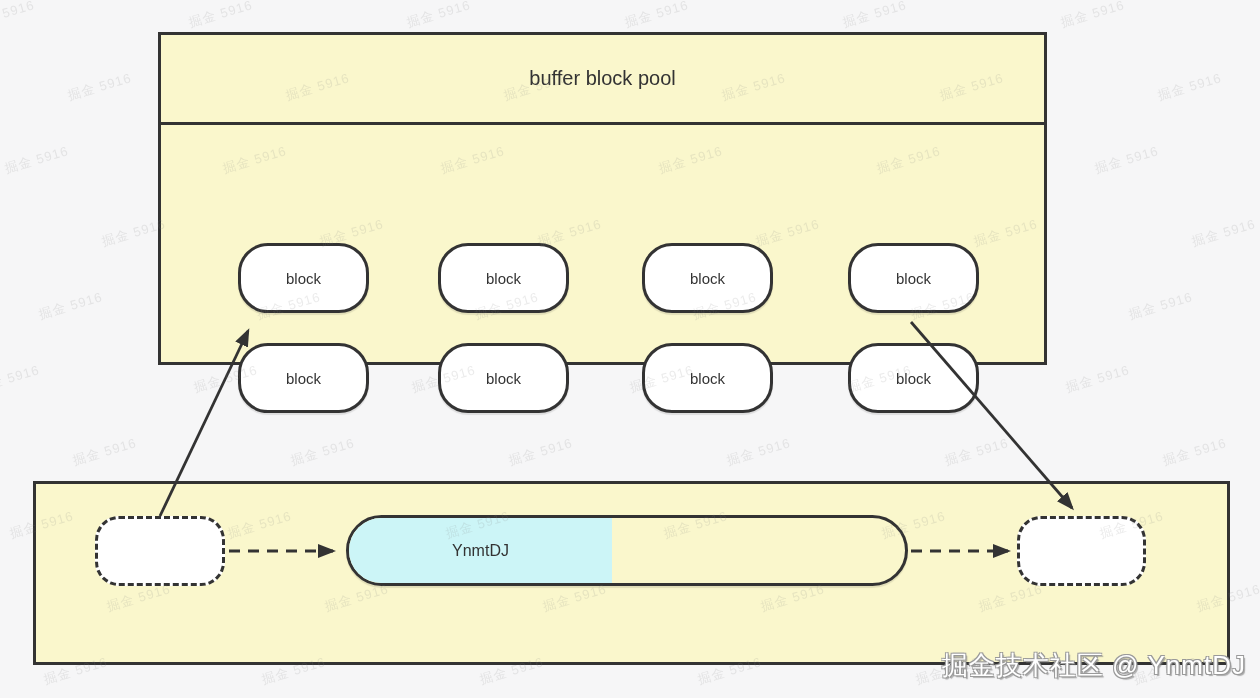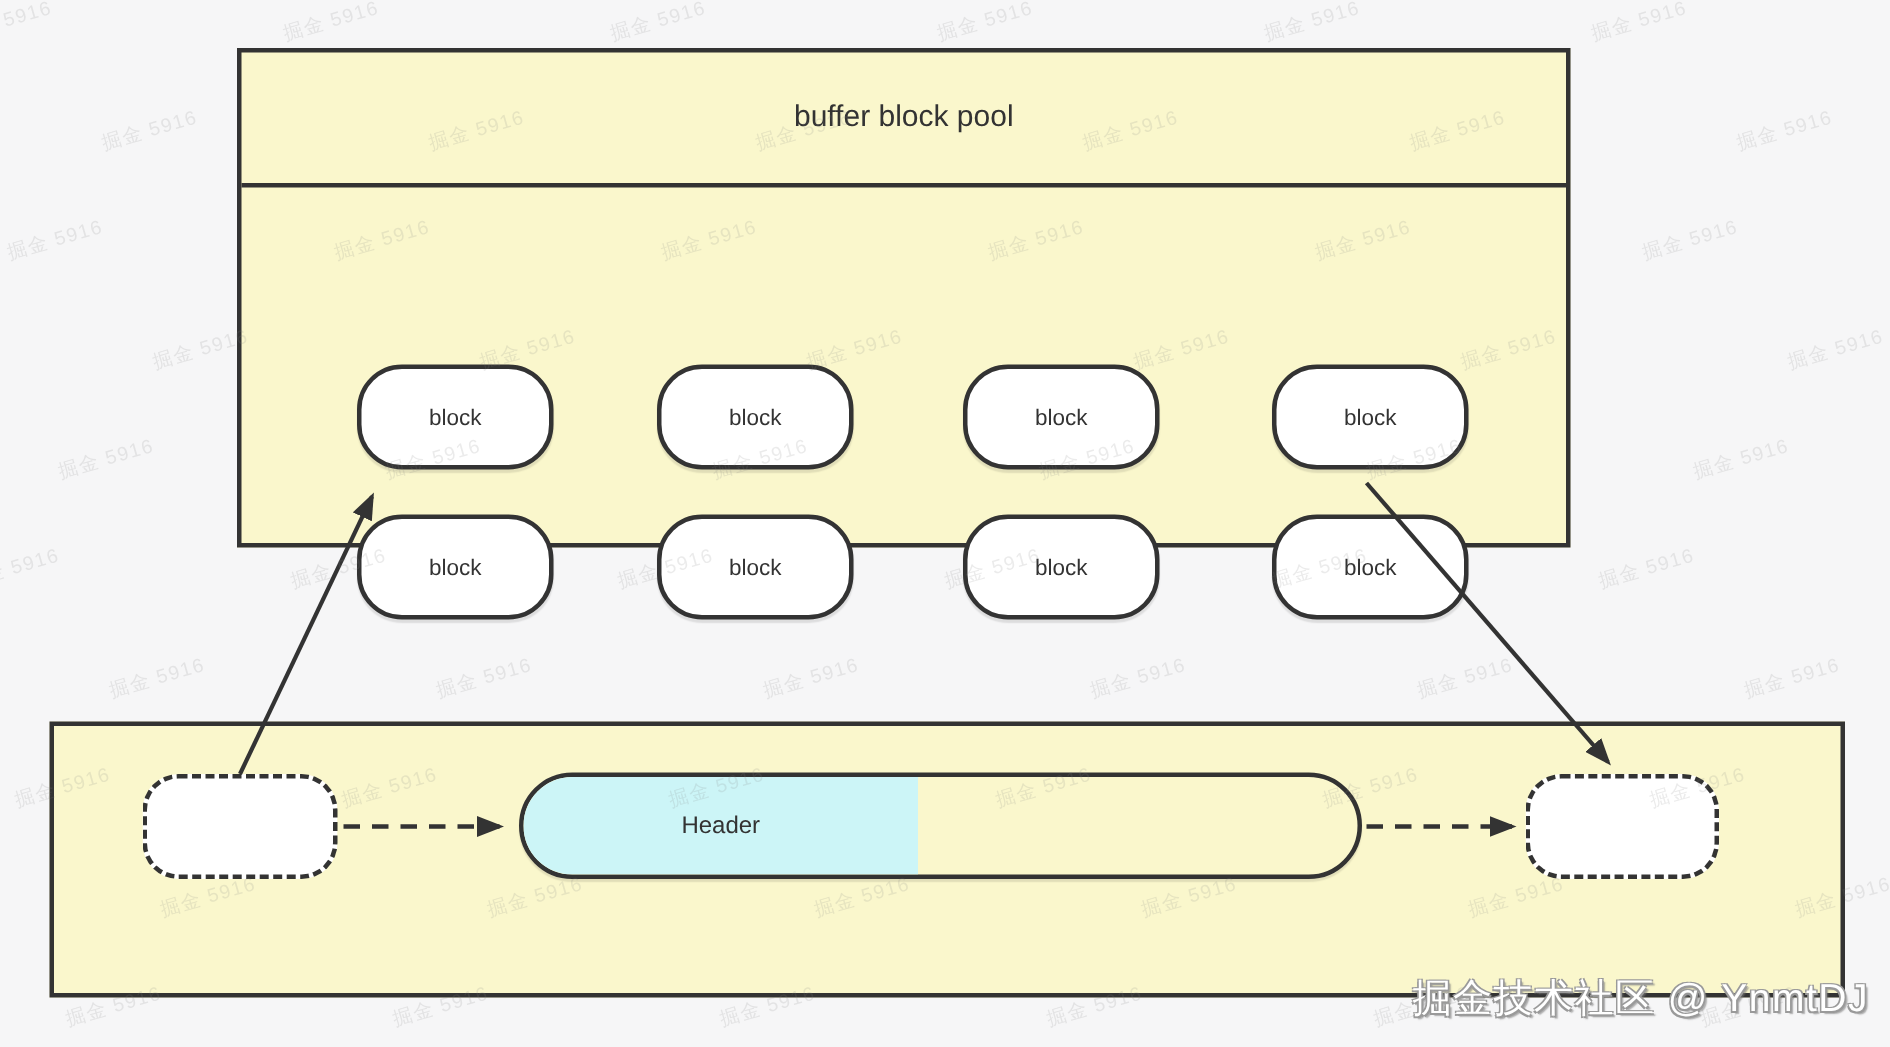--- a/index.html
+++ b/index.html
@@ -181,21 +181,21 @@
     <div class="block">
         <span>block</span>
       </div>
   </div>
 </div>
 
 <div class="linkbuffer">
   <div class="dashed-node left"></div>
   <div class="capsule">
     <div class="seg header">
-      <span>Header</span>
+      <span>YnmtDJ</span>
     </div>
     <div class="seg rest"></div>
   </div>
   <div class="dashed-node right"></div>
 </div>
 
 <svg class="arrows" width="1260" height="698" viewBox="0 0 1260 698">
   <defs>
     <marker id="ah" markerUnits="userSpaceOnUse" markerWidth="18" markerHeight="14" refX="15" refY="7" orient="auto">
       <path d="M0,0 L18,7 L0,14 Z" fill="#333333"></path>

